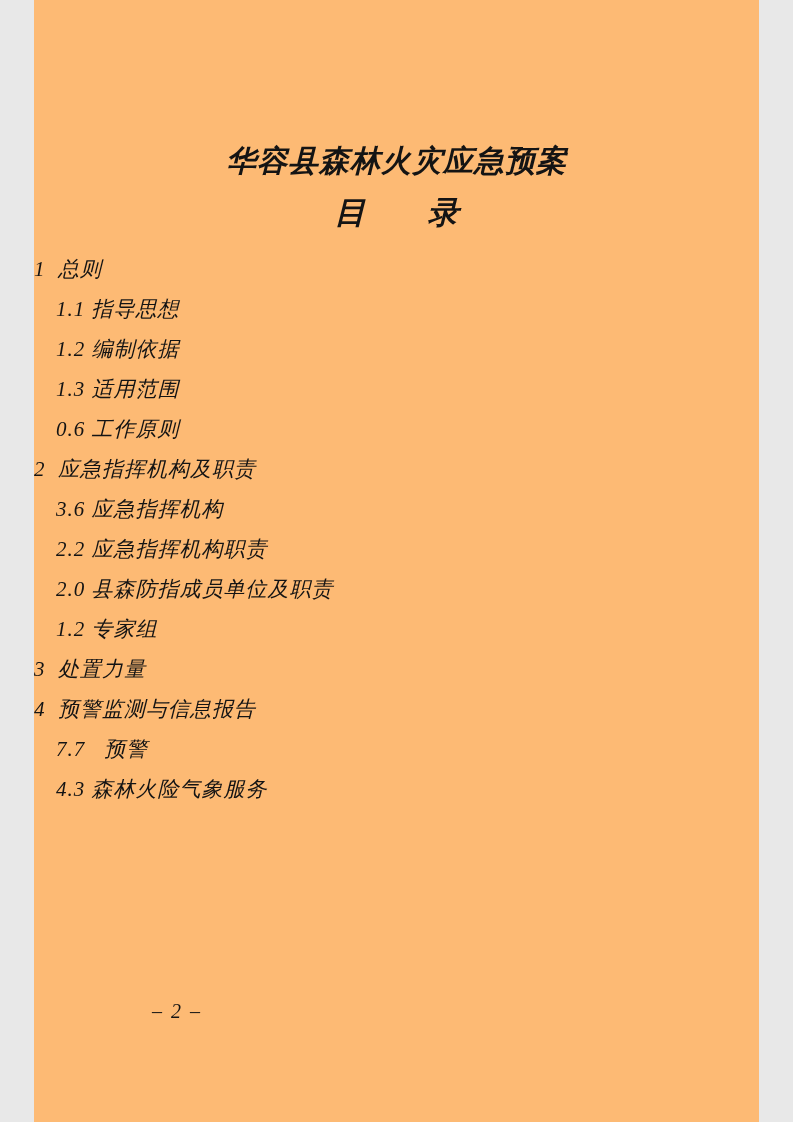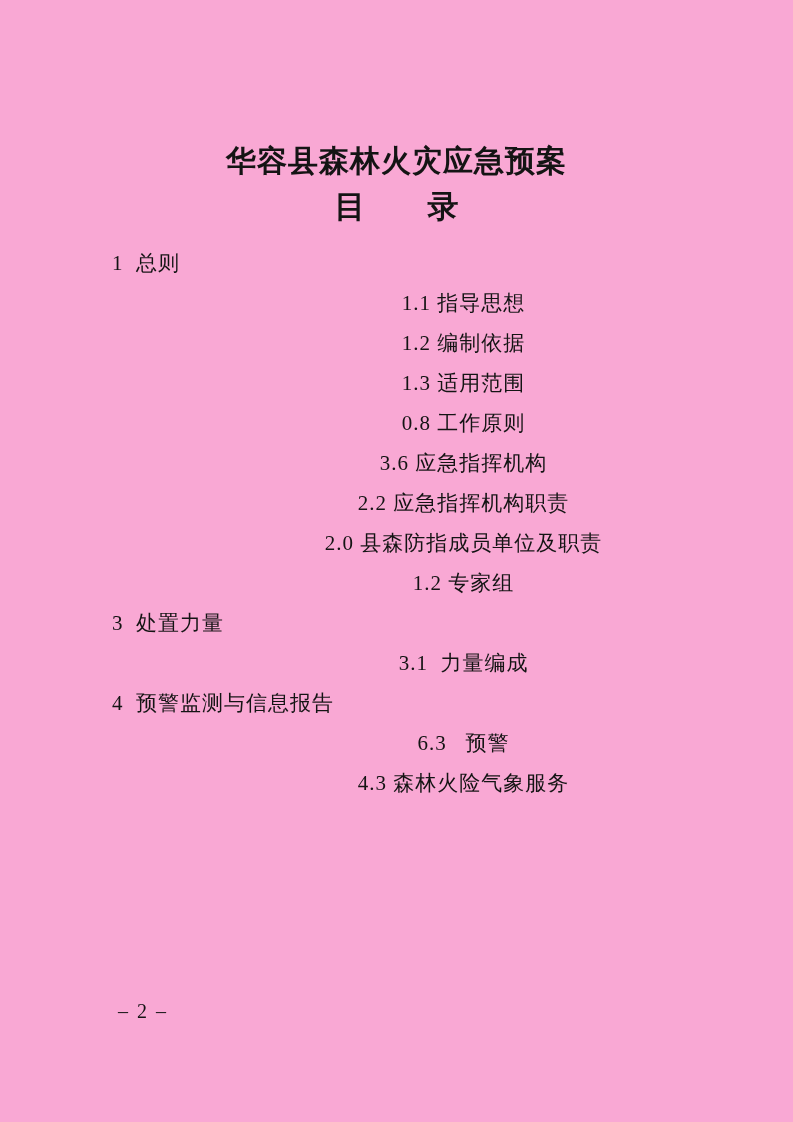--- a/index.html
+++ b/index.html
@@ -2,59 +2,58 @@
 <html><head>
 <meta charset="utf-8">
 <style>
   html, body {
     margin: 0;
     padding: 0;
     background: #e8e8e8;
   }
   .page {
     position: relative;
-    width: 793px;
+    width: 725px;
     height: 1122px;
     margin: 0 auto;
-    background: #f9a8d4;
+    background: #fdba74;
     box-sizing: border-box;
     padding-top: 141px;
     font-family: "Liberation Serif", "DejaVu Serif", serif;
     color: #141414;
     overflow: hidden;
+    font-style: italic;
   }
   .doc-title {
     margin: 0;
     text-align: center;
     font-size: 30px;
     line-height: 40px;
     font-weight: bold;
     letter-spacing: 1px;
     white-space: pre;
   }
   .toc-heading {
-    margin: 4px 0 14px 0;
+    margin: 10px 0 14px 0;
     text-align: center;
     font-size: 31px;
     line-height: 44px;
     font-weight: bold;
     white-space: pre;
   }
   .toc {
-    padding-left: 112px;
   }
   .toc-item {
     font-size: 21px;
     line-height: 40px;
     letter-spacing: 1px;
     white-space: pre;
   }
   .toc-item.lvl2 {
     padding-left: 22px;
-    text-align: center;
   }
   .page-number {
     position: absolute;
     left: 118px;
     top: 1000px;
     font-size: 20px;
     letter-spacing: 2px;
     white-space: pre;
   }
 </style>
@@ -62,25 +61,25 @@
 <body>
 
 <div class="page">
   <h1 class="doc-title">华容县森林火灾应急预案</h1>
   <h2 class="toc-heading">目　　录</h2>
   <div class="toc" id="toc-list">
       <div class="toc-item lvl1">1  总则</div>
       <div class="toc-item lvl2">1.1 指导思想</div>
       <div class="toc-item lvl2">1.2 编制依据</div>
       <div class="toc-item lvl2">1.3 适用范围</div>
-      <div class="toc-item lvl2">0.8 工作原则</div>
+      <div class="toc-item lvl2">0.6 工作原则</div>
+      <div class="toc-item lvl1">2  应急指挥机构及职责</div>
       <div class="toc-item lvl2">3.6 应急指挥机构</div>
       <div class="toc-item lvl2">2.2 应急指挥机构职责</div>
       <div class="toc-item lvl2">2.0 县森防指成员单位及职责</div>
       <div class="toc-item lvl2">1.2 专家组</div>
       <div class="toc-item lvl1">3  处置力量</div>
-      <div class="toc-item lvl2">3.1  力量编成</div>
       <div class="toc-item lvl1">4  预警监测与信息报告</div>
-      <div class="toc-item lvl2">6.3   预警</div>
+      <div class="toc-item lvl2">7.7   预警</div>
       <div class="toc-item lvl2">4.3 森林火险气象服务</div>
     </div>
   <div class="page-number">– 2 –</div>
 </div>
 
 </body></html>

